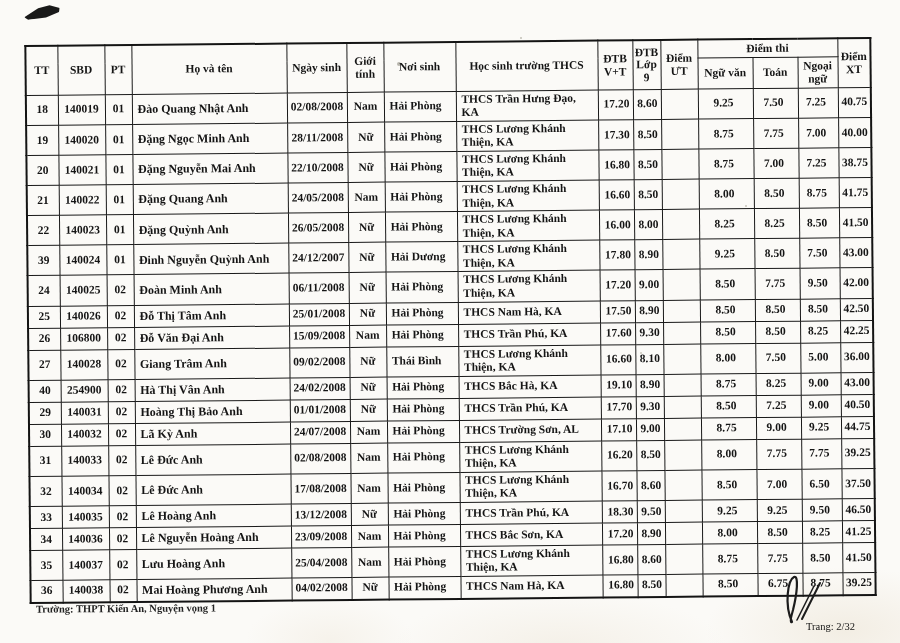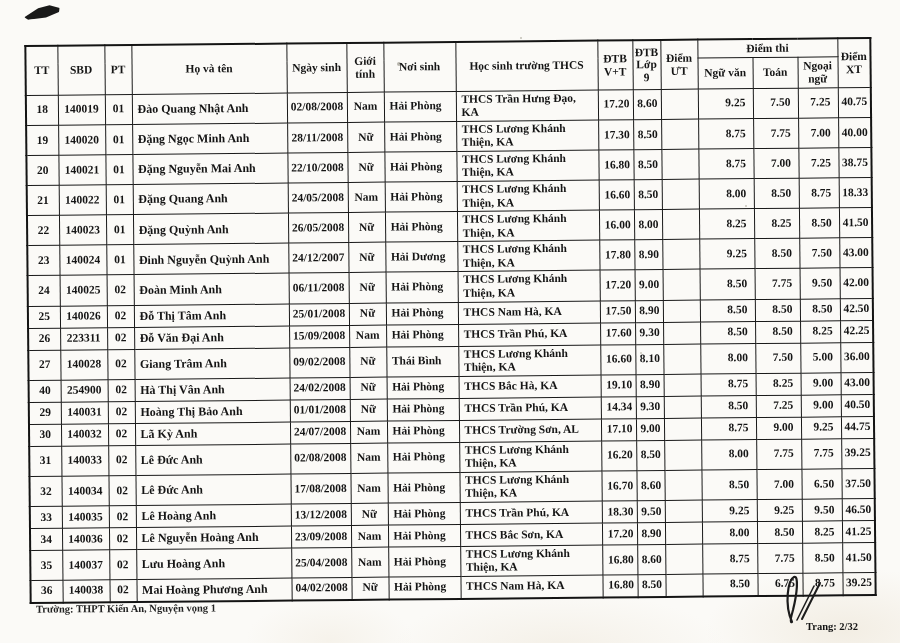--- a/index.html
+++ b/index.html
@@ -44,30 +44,30 @@
     font-size: 11.5px; font-weight: 700; text-align: center;
     vertical-align: middle; padding: 2px 1px; line-height: 1.12;
   }
   tbody td {
     font-size: 11.5px; font-weight: 600; vertical-align: middle;
     padding: 1px 3px; line-height: 1.18; height: 22px;
   }
   td.c-center { text-align: center; }
   td.c-left   { text-align: left; padding-left: 5px; }
   td.c-right  { text-align: right; padding-right: 3px; }
-  td.c-exam   { text-align: right; padding-right: 7px; }
+  td.c-exam   { text-align: center; padding-right: 7px; }
   td.c-name   { font-size: 12px; }
   .footer-left {
     position: absolute; left: 36px; top: 603px;
     font-size: 10.5px; font-weight: 600; color: #222;
     transform: rotate(-0.4deg);
   }
   .footer-right {
     position: absolute; left: 806px; top: 621px;
-    font-size: 10.5px; font-weight: 700; color: #141414;
+    font-size: 10.5px; font-weight: 400; color: #141414;
   }
   .squiggle { position: absolute; left: 776px; top: 570px; z-index: 5; }
 </style>
 </head>
 <body>
 
 <div class="page">
 
   <div class="blob"></div>
   <div class="specks"></div>
@@ -173,41 +173,41 @@
             <td class="c-center">24/05/2008</td>
             <td class="c-center">Nam</td>
             <td class="c-left">Hải Phòng</td>
             <td class="c-left">THCS Lương Khánh Thiện, KA</td>
             <td class="c-right">16.60</td>
             <td class="c-right">8.50</td>
             <td class="c-right"></td>
             <td class="c-exam">8.00</td>
             <td class="c-exam">8.50</td>
             <td class="c-exam">8.75</td>
-            <td class="c-right">18.33</td>
+            <td class="c-right">41.75</td>
           </tr>
           <tr>
             <td class="c-center">22</td>
             <td class="c-center">140023</td>
             <td class="c-center">01</td>
             <td class="c-left c-name">Đặng Quỳnh Anh</td>
             <td class="c-center">26/05/2008</td>
             <td class="c-center">Nữ</td>
             <td class="c-left">Hải Phòng</td>
             <td class="c-left">THCS Lương Khánh Thiện, KA</td>
             <td class="c-right">16.00</td>
             <td class="c-right">8.00</td>
             <td class="c-right"></td>
             <td class="c-exam">8.25</td>
             <td class="c-exam">8.25</td>
             <td class="c-exam">8.50</td>
             <td class="c-right">41.50</td>
           </tr>
           <tr>
-            <td class="c-center">23</td>
+            <td class="c-center">39</td>
             <td class="c-center">140024</td>
             <td class="c-center">01</td>
             <td class="c-left c-name">Đinh Nguyễn Quỳnh Anh</td>
             <td class="c-center">24/12/2007</td>
             <td class="c-center">Nữ</td>
             <td class="c-left">Hải Dương</td>
             <td class="c-left">THCS Lương Khánh Thiện, KA</td>
             <td class="c-right">17.80</td>
             <td class="c-right">8.90</td>
             <td class="c-right"></td>
@@ -245,21 +245,21 @@
             <td class="c-right">17.50</td>
             <td class="c-right">8.90</td>
             <td class="c-right"></td>
             <td class="c-exam">8.50</td>
             <td class="c-exam">8.50</td>
             <td class="c-exam">8.50</td>
             <td class="c-right">42.50</td>
           </tr>
           <tr>
             <td class="c-center">26</td>
-            <td class="c-center">223311</td>
+            <td class="c-center">106800</td>
             <td class="c-center">02</td>
             <td class="c-left c-name">Đỗ Văn Đại Anh</td>
             <td class="c-center">15/09/2008</td>
             <td class="c-center">Nam</td>
             <td class="c-left">Hải Phòng</td>
             <td class="c-left">THCS Trần Phú, KA</td>
             <td class="c-right">17.60</td>
             <td class="c-right">9.30</td>
             <td class="c-right"></td>
             <td class="c-exam">8.50</td>
@@ -303,21 +303,21 @@
           </tr>
           <tr>
             <td class="c-center">29</td>
             <td class="c-center">140031</td>
             <td class="c-center">02</td>
             <td class="c-left c-name">Hoàng Thị Bảo Anh</td>
             <td class="c-center">01/01/2008</td>
             <td class="c-center">Nữ</td>
             <td class="c-left">Hải Phòng</td>
             <td class="c-left">THCS Trần Phú, KA</td>
-            <td class="c-right">14.34</td>
+            <td class="c-right">17.70</td>
             <td class="c-right">9.30</td>
             <td class="c-right"></td>
             <td class="c-exam">8.50</td>
             <td class="c-exam">7.25</td>
             <td class="c-exam">9.00</td>
             <td class="c-right">40.50</td>
           </tr>
           <tr>
             <td class="c-center">30</td>
             <td class="c-center">140032</td>

